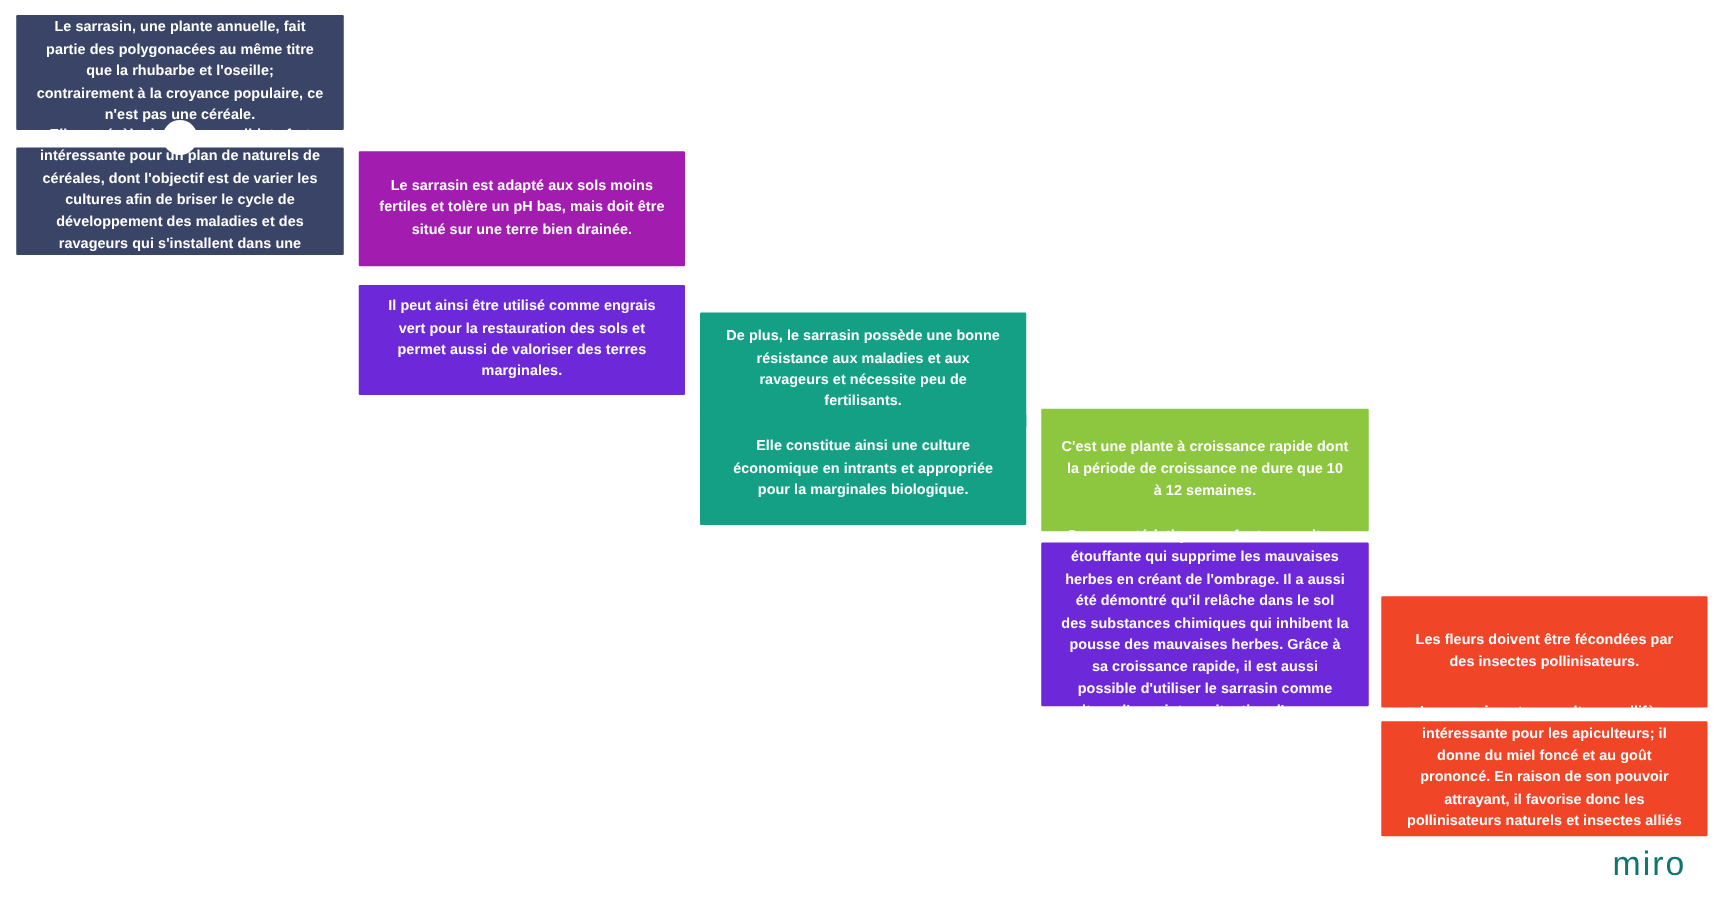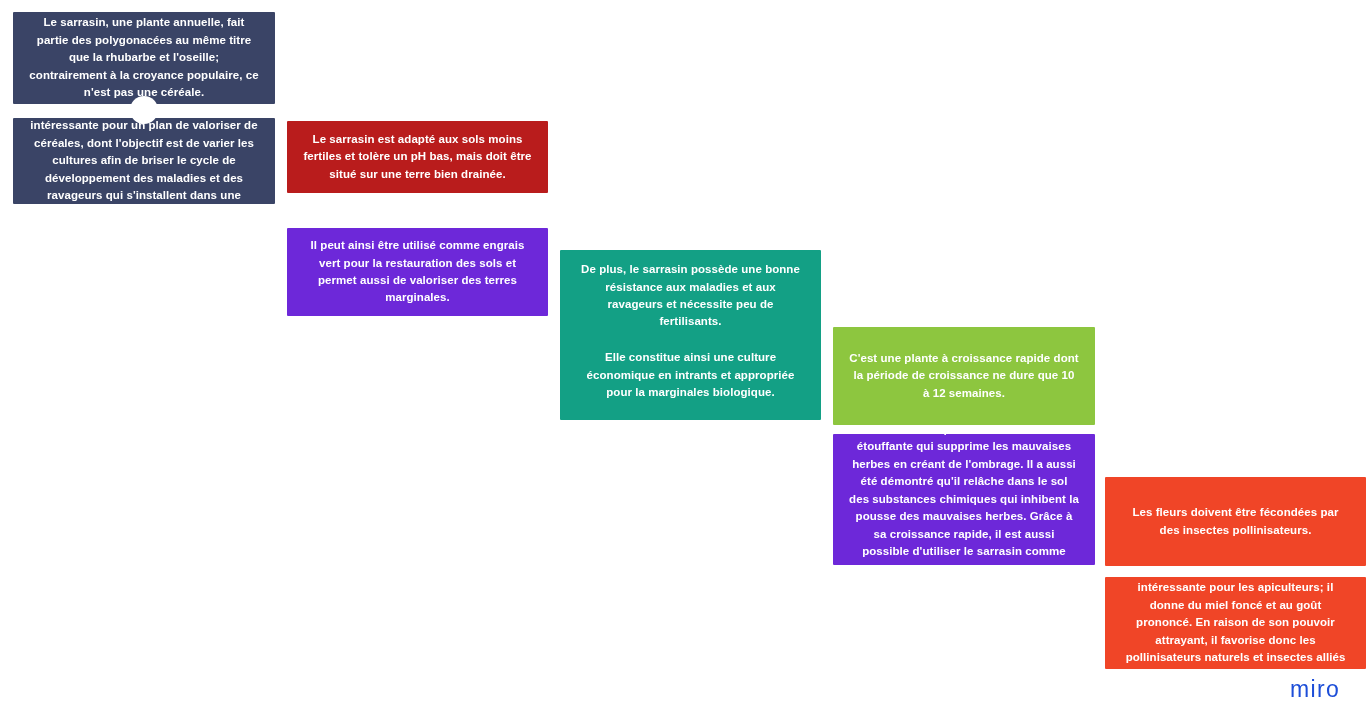--- a/index.html
+++ b/index.html
@@ -46,38 +46,38 @@
   .connector-dot {
     position: absolute;
     width: 28px;
     height: 28px;
     border-radius: 50%;
     background: #ffffff;
     z-index: 5;
   }
   .watermark {
     position: absolute;
-    font-size: 23px;
+    font-size: 27px;
     letter-spacing: 0.06em;
-    color: #1d4ed8;
+    color: #0f766e;
     font-weight: 400;
     user-select: none;
   }
 </style>
 </head>
 <body>
 
 <div id="board">
     <div class="card" style="left: 13px; top: 12px; width: 262px; height: 92px; background: rgb(58, 68, 102);">
       <span class="txt">Le sarrasin, une plante annuelle, fait partie des polygonacées au même titre que la rhubarbe et l'oseille; contrairement à la croyance populaire, ce <b>n'est pas une céréale</b>.</span>
     </div>
     <div class="card" style="left: 13px; top: 118px; width: 262px; height: 86px; background: rgb(58, 68, 102);">
-      <span class="txt">Elle se révèle donc une candidate fort intéressante pour un plan de <b>valoriser</b> de céréales, dont l'objectif est de varier les cultures afin de briser le cycle de développement des maladies et des ravageurs qui s'installent dans une culture principale.</span>
+      <span class="txt">Elle se révèle donc une candidate fort intéressante pour un plan de <b>naturels</b> de céréales, dont l'objectif est de varier les cultures afin de briser le cycle de développement des maladies et des ravageurs qui s'installent dans une culture principale.</span>
     </div>
-    <div class="card" style="left: 287px; top: 121px; width: 261px; height: 72px; background: #b91c1c;">
+    <div class="card" style="left: 287px; top: 121px; width: 261px; height: 92px; background: #a21caf;">
       <span class="txt">Le sarrasin est adapté aux <b>sols moins fertiles</b> et tolère un pH bas, mais doit être situé sur une terre bien drainée.</span>
     </div>
     <div class="card" style="left: 287px; top: 228px; width: 261px; height: 88px; background: #6d28d9;">
       <span class="txt">Il peut ainsi être utilisé comme <b>engrais vert</b> pour la restauration des sols et permet aussi de valoriser des terres marginales.</span>
     </div>
     <div class="card" style="left: 560px; top: 222px; width: 261px; height: 92px; background: rgb(19, 160, 133); margin-top: 28px;">
       <span class="txt">De plus, le sarrasin possède une bonne <b>résistance aux maladies</b> et aux ravageurs et nécessite peu de fertilisants.</span>
     </div>
     <div class="card" style="left: 560px; top: 331px; width: 261px; height: 89px; background: rgb(19, 160, 133);">
       <span class="txt">Elle constitue ainsi une culture économique en intrants et appropriée pour la <b>marginales biologique</b>.</span>

